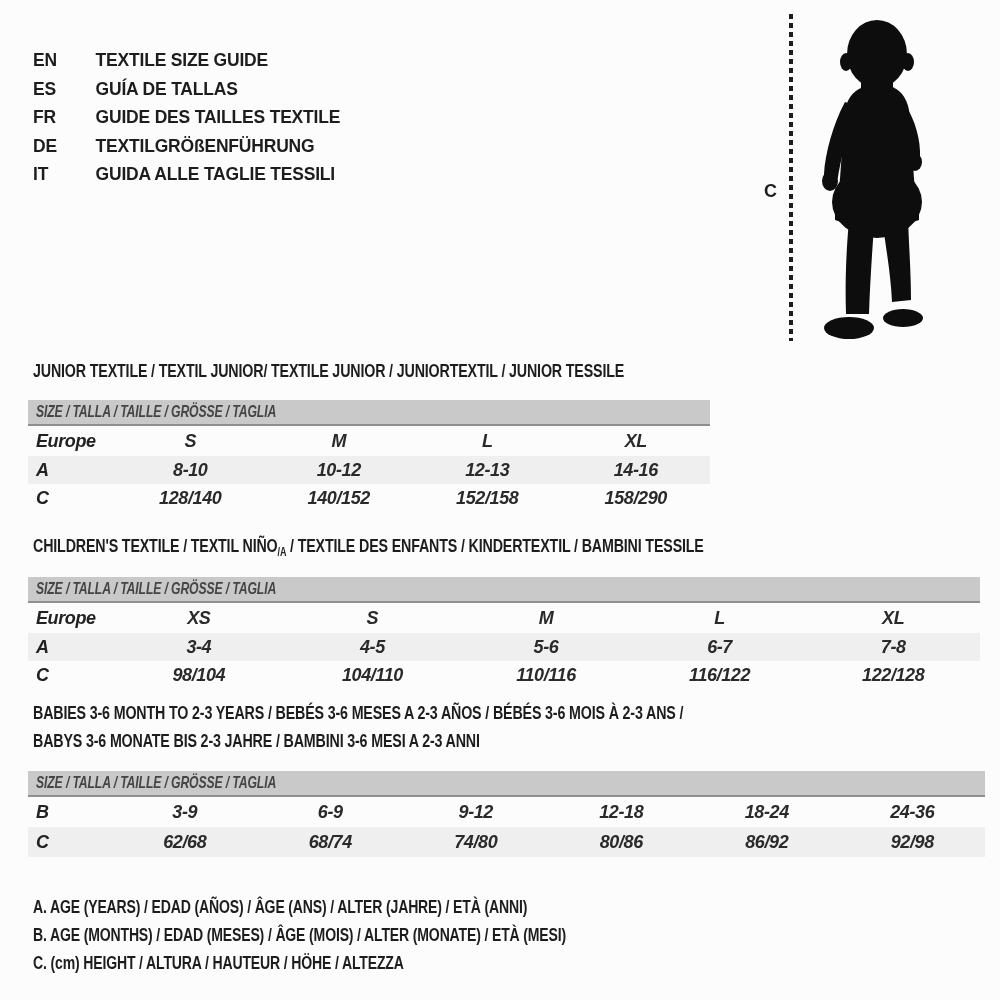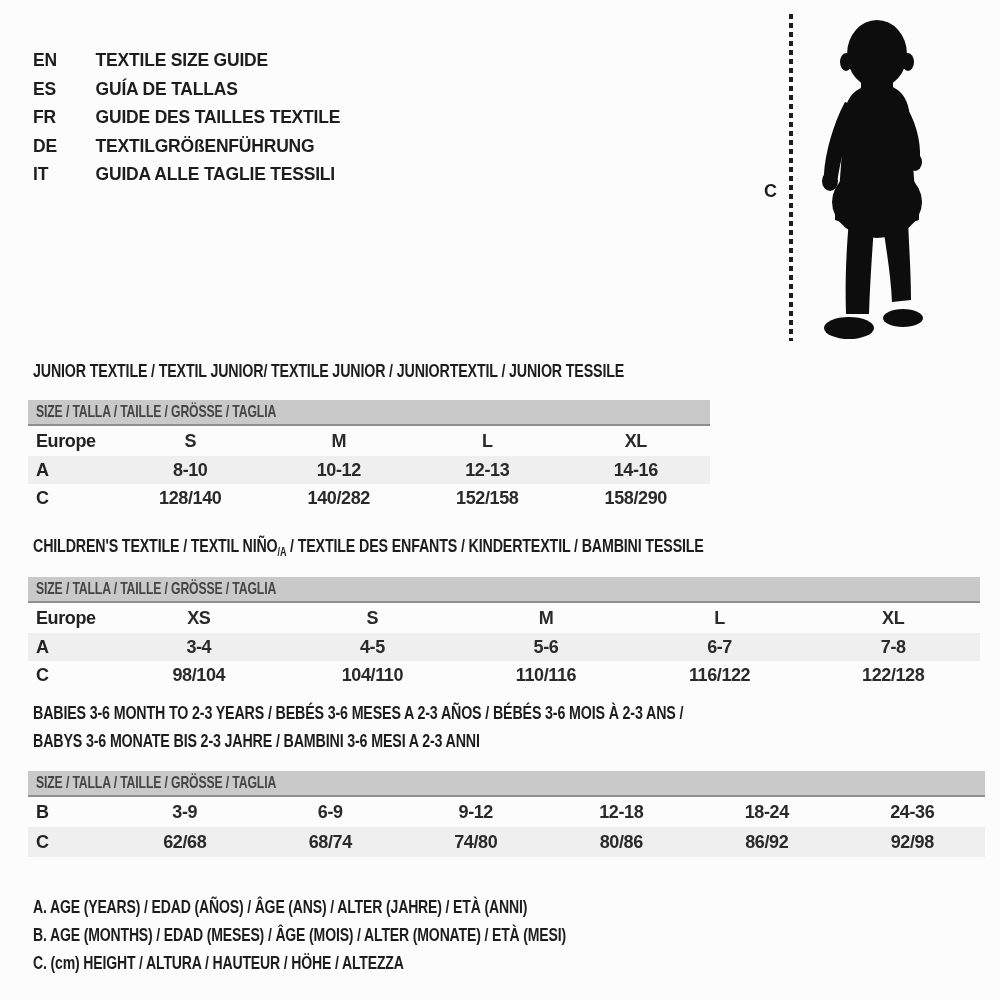--- a/index.html
+++ b/index.html
@@ -18,21 +18,21 @@
   .lang-code{width:68px;flex:0 0 68px;}
 
   
   .hd{font-weight:700;font-size:19px;white-space:nowrap;letter-spacing:-0.2px;
     transform:scaleX(0.75);transform-origin:0 0;line-height:20px;}
   .fn{font-weight:700;font-size:18px;white-space:nowrap;letter-spacing:-0.2px;
     transform:scaleX(0.78);transform-origin:0 0;line-height:20px;}
   .sub{font-size:12px;vertical-align:-4px;}
 
   
-  .tblwrap{position:absolute;}
+  .tblwrap{position:absolute;font-style:italic;}
   .bar{height:26px;background:var(--bar-bg,#c9c9c9);
     border-bottom:2px solid var(--bar-border,#8f8f8f);
     display:flex;align-items:center;padding-left:8px;box-sizing:border-box;}
   .bar span{font-weight:700;font-size:17px;color:var(--bar-ink,#454545);
     white-space:nowrap;transform:scaleX(0.72);transform-origin:0 50%;letter-spacing:-0.2px;}
   table.grid{border-collapse:collapse;width:100%;table-layout:fixed;}
   table.grid td{font-weight:700;font-size:18px;letter-spacing:-0.4px;
     text-align:center;padding:0;color:#2a2a2a;}
   table.grid td.lbl{text-align:left;padding-left:8px;color:#222;}
   table.grid tr{height:28px;margin-top:43px;}
@@ -121,21 +121,21 @@
     <tr class="stripe">
       <td class="lbl">A</td>
       <td>8-10</td>
       <td>10-12</td>
       <td>12-13</td>
       <td>14-16</td>
     </tr>
     <tr>
       <td class="lbl">C</td>
       <td>128/140</td>
-      <td>140/282</td>
+      <td>140/152</td>
       <td>152/158</td>
       <td>158/290</td>
     </tr>
   </tbody>
     </table>
 </div>
 
 <div class="abs hd" style="left:33px;top:536px;"><span>CHILDREN'S TEXTILE / TEXTIL NIÑO</span><span class="sub">/A</span><span> / TEXTILE DES ENFANTS / KINDERTEXTIL / BAMBINI TESSILE</span></div>
 
 <div class="tblwrap" style="left:28px;top:577px;width:952px;">

